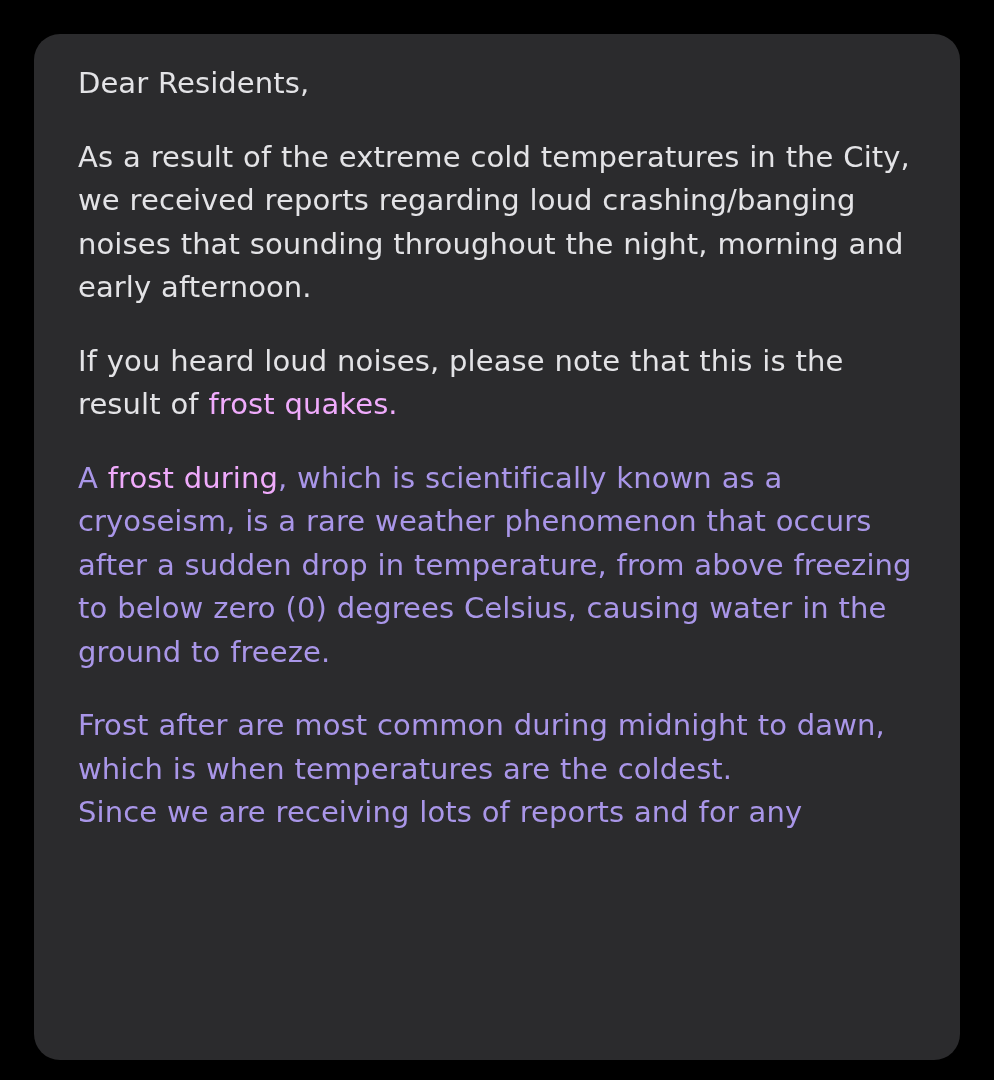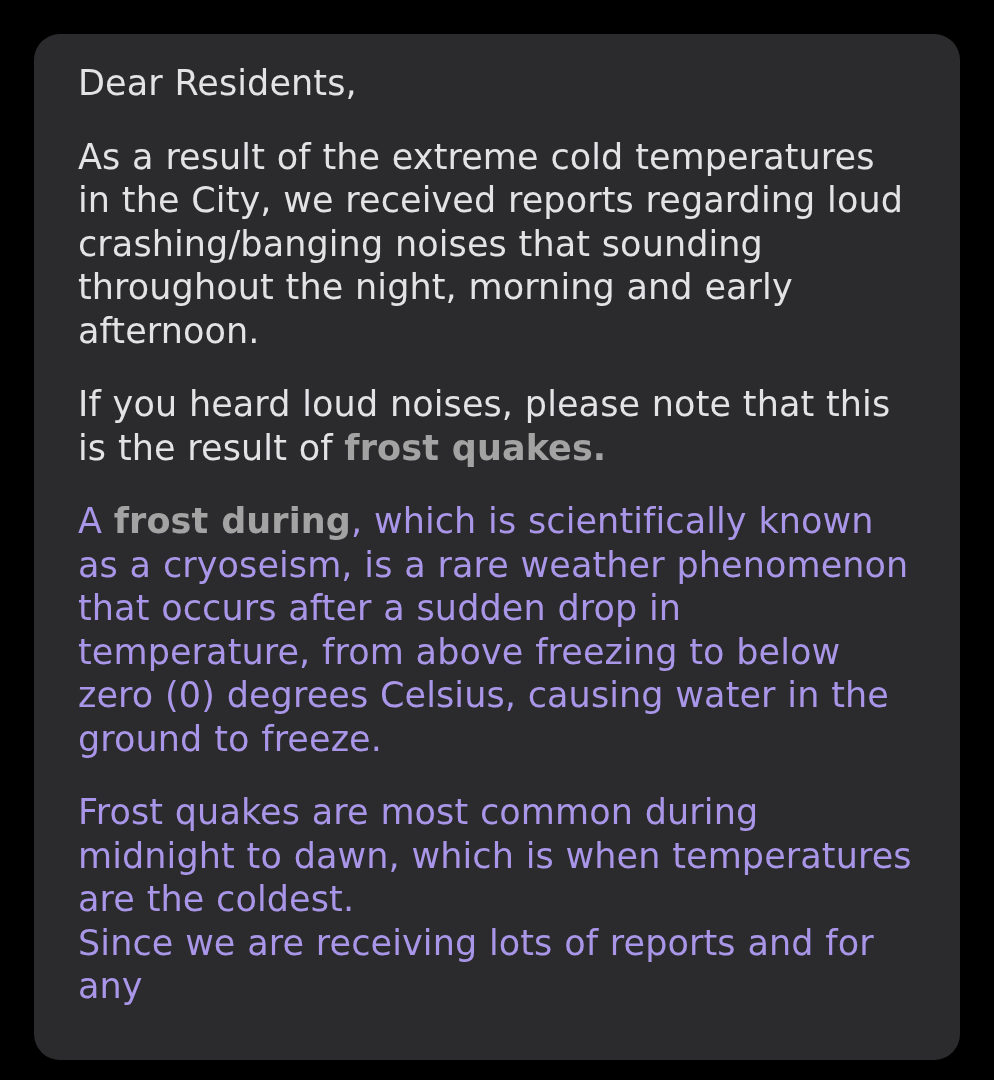--- a/index.html
+++ b/index.html
@@ -25,33 +25,33 @@
     top: 34px;
     width: 926px;
     height: 1026px;
     background: #2b2b2d;
     border-radius: 26px;
     overflow: hidden;
     box-sizing: border-box;
     padding: 28px 44px 0 44px;
   }
   .para {
-    font-size: 35px;
+    font-size: 29px;
     line-height: 43.5px;
     color: #e3e3e6;
     margin: 0 0 30px 0;
     letter-spacing: 0.1px;
     word-spacing: 0.5px;
   }
   .para.accent {
     color: #a996e8;
   }
   .para .hl {
-    color: #a3a3a3;
-    font-weight: bold;
+    color: #f0abfc;
+    font-weight: normal;
   }
   .para.clipped {
     margin-bottom: 0;
   }
 </style>
 </head>
 <body>
 
 <div class="screen">
   <div class="message-card">
@@ -62,18 +62,18 @@
 
     <p class="para">
       <span>If you heard loud noises, please note that this is the result of </span><span class="hl">frost quakes.</span>
     </p>
 
     <p class="para accent">
       <span>A </span><span class="hl">frost during</span><span>, which is scientifically known as a cryoseism, is a rare weather phenomenon that occurs after a sudden drop in temperature, from above freezing to below zero (0) degrees Celsius, causing water in the ground to freeze.</span>
     </p>
 
 
-    <p class="para accent clipped">Frost quakes are most common during midnight to dawn, which is when temperatures are the coldest.</p>
+    <p class="para accent clipped">Frost after are most common during midnight to dawn, which is when temperatures are the coldest.</p>
 
     <p class="para accent clipped">Since we are receiving lots of reports and for any</p>
 
   </div>
 </div>
 
 </body></html>

